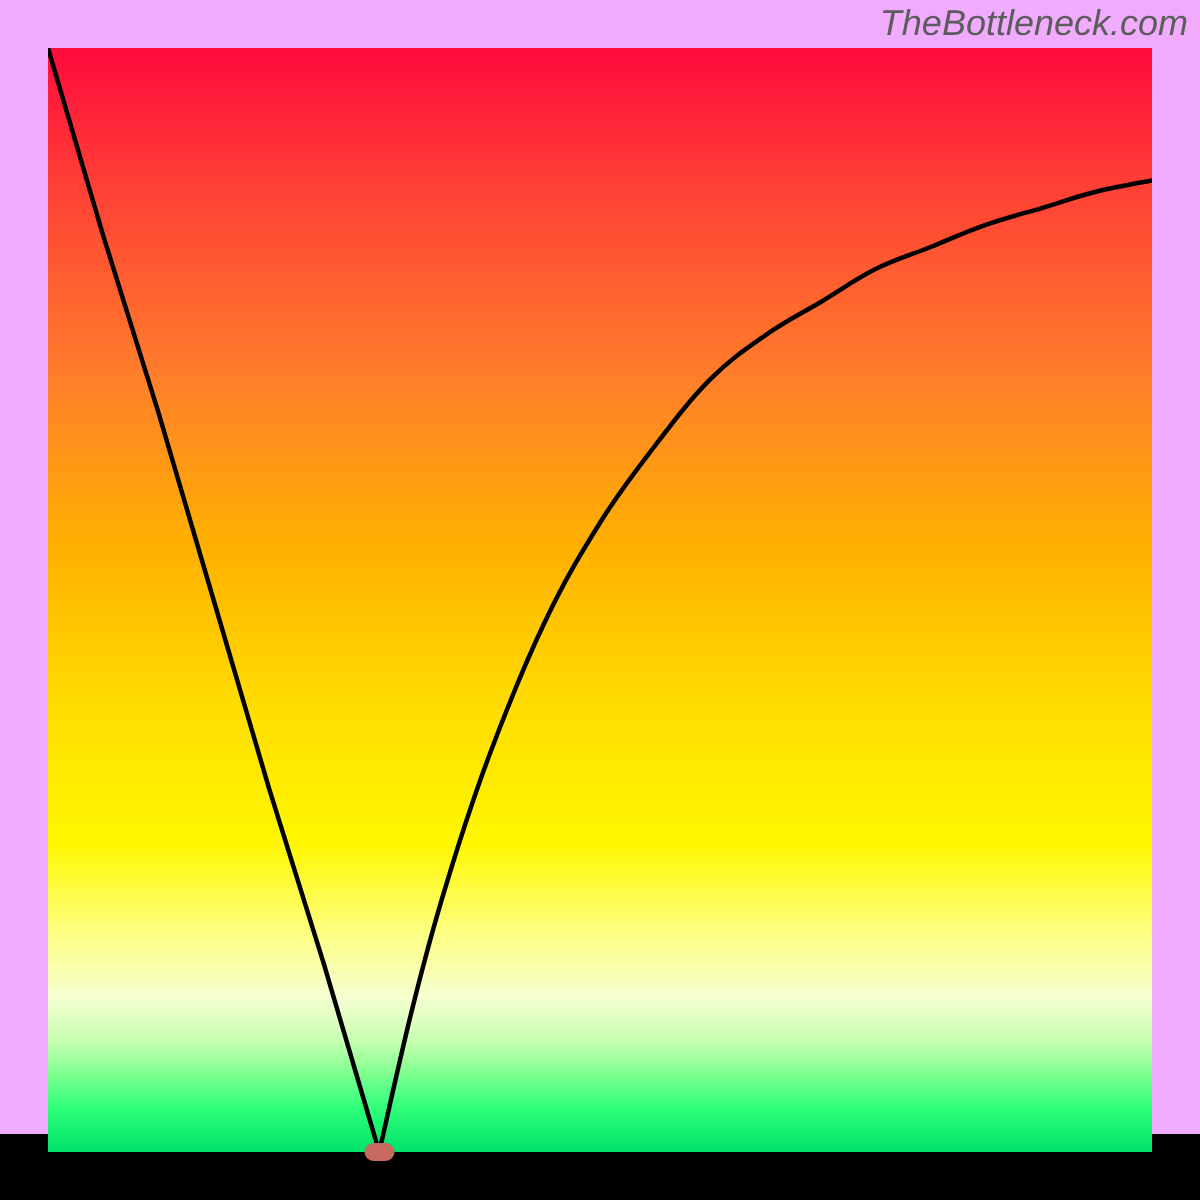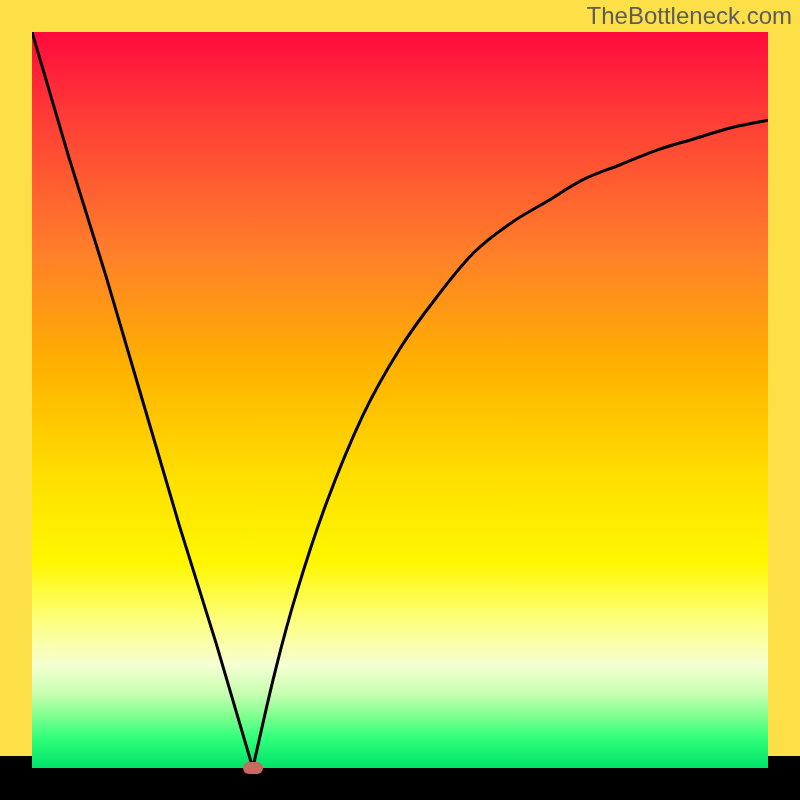--- a/index.html
+++ b/index.html
@@ -10,21 +10,22 @@
     background: #000;
     overflow: hidden;
     font-family: Arial, Helvetica, sans-serif;
   }
   .frame {
     position: absolute;
     top: 0;
     left: 0;
     width: 800px;
     height: 756px;
-    background: #fde047;
+    background: #f0abfc;
+    font-style: italic;
   }
   .plot {
     position: absolute;
     top: 32px;
     left: 32px;
     width: 736px;
     height: 736px;
     background: linear-gradient(to bottom,
       #ff0a3c 0%,
       #ff3e36 12%,

